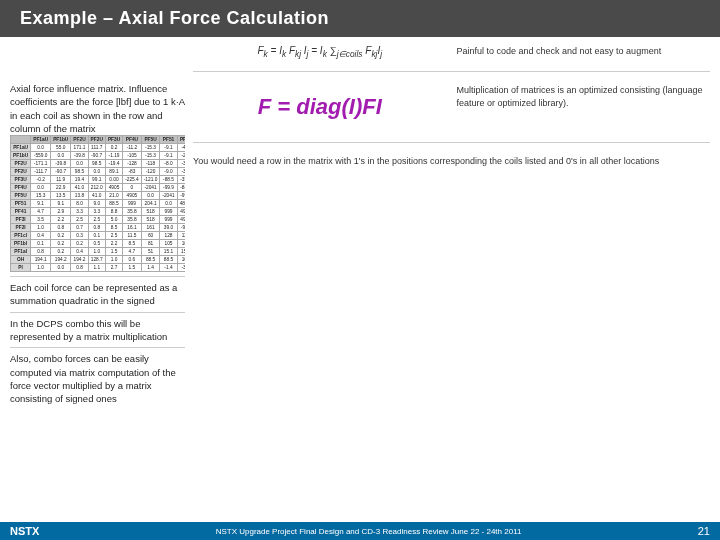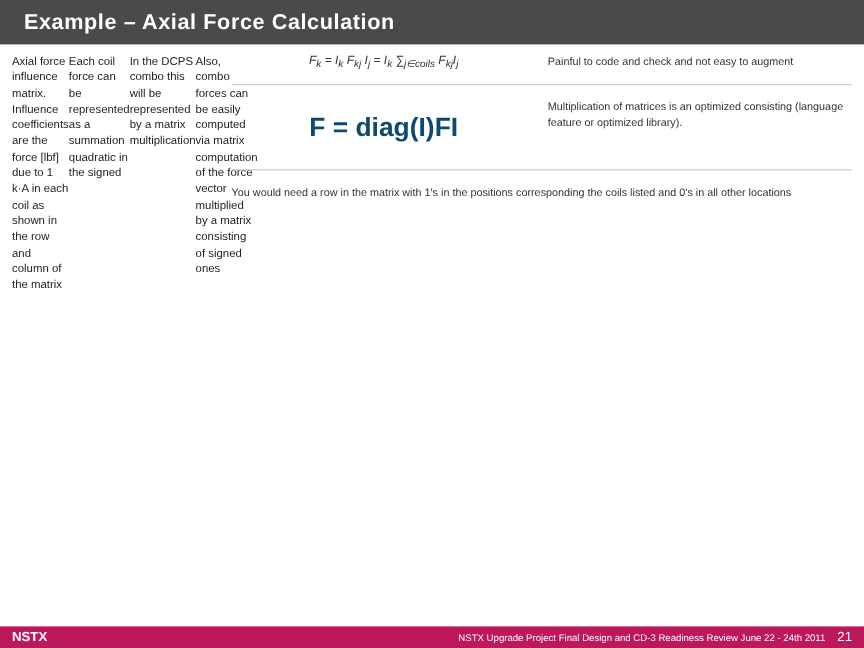--- a/index.html
+++ b/index.html
@@ -33,22 +33,23 @@
       display: flex;
       flex: 1;
       padding: 8px 10px;
       gap: 8px;
     }
 
     .left-panel {
       width: 175px;
       flex-shrink: 0;
       display: flex;
-      flex-direction: row;
+      flex-direction: column;
       gap: 0;
+      margin-top: 37px;
     }
 
     .right-panel {
       flex: 1;
       display: flex;
       flex-direction: column;
       gap: 8px;
     }
 
     .text-block {
@@ -94,38 +95,38 @@
     }
 
     .right-col {
       flex: 1;
       display: flex;
       flex-direction: column;
       gap: 8px;
     }
 
     .footer {
-      background: #be185d;
+      background: #0369a1;
       color: #fff;
       display: flex;
       align-items: center;
       padding: 3px 10px;
       font-size: 9px;
       gap: 10px;
     }
 
     .footer-logo {
       font-size: 11px;
       font-weight: bold;
       color: #fff;
     }
 
     .footer-center {
       flex: 1;
-      text-align: right;
+      text-align: center;
       font-size: 8px;
     }
 
     .footer-num {
       font-size: 11px;
     }
 
     .section-divider {
       border-top: 1px solid #ccc;
       margin: 4px 0;
@@ -395,21 +396,21 @@
         <div class="right-col">
           <div class="right-text-block">Painful to code and check and not easy to augment</div>
         </div>
       </div>
 
       <div class="section-divider"></div>
 
       <div class="right-row">
         <div class="right-col">
           <div style="text-align:center; padding: 10px 0;">
-            <span style="font-size:22px; font-weight:bold; color:#0c4a6e;">F = diag(I)FI</span>
+            <span style="font-size:22px; font-weight:bold; font-style:italic; color:#a21caf;">F = diag(I)FI</span>
           </div>
         </div>
         <div class="right-col">
           <div class="right-text-block">Multiplication of matrices is an optimized consisting (language feature or optimized library).</div>
         </div>
       </div>
 
       <div class="section-divider"></div>
 
       <div class="right-row">

